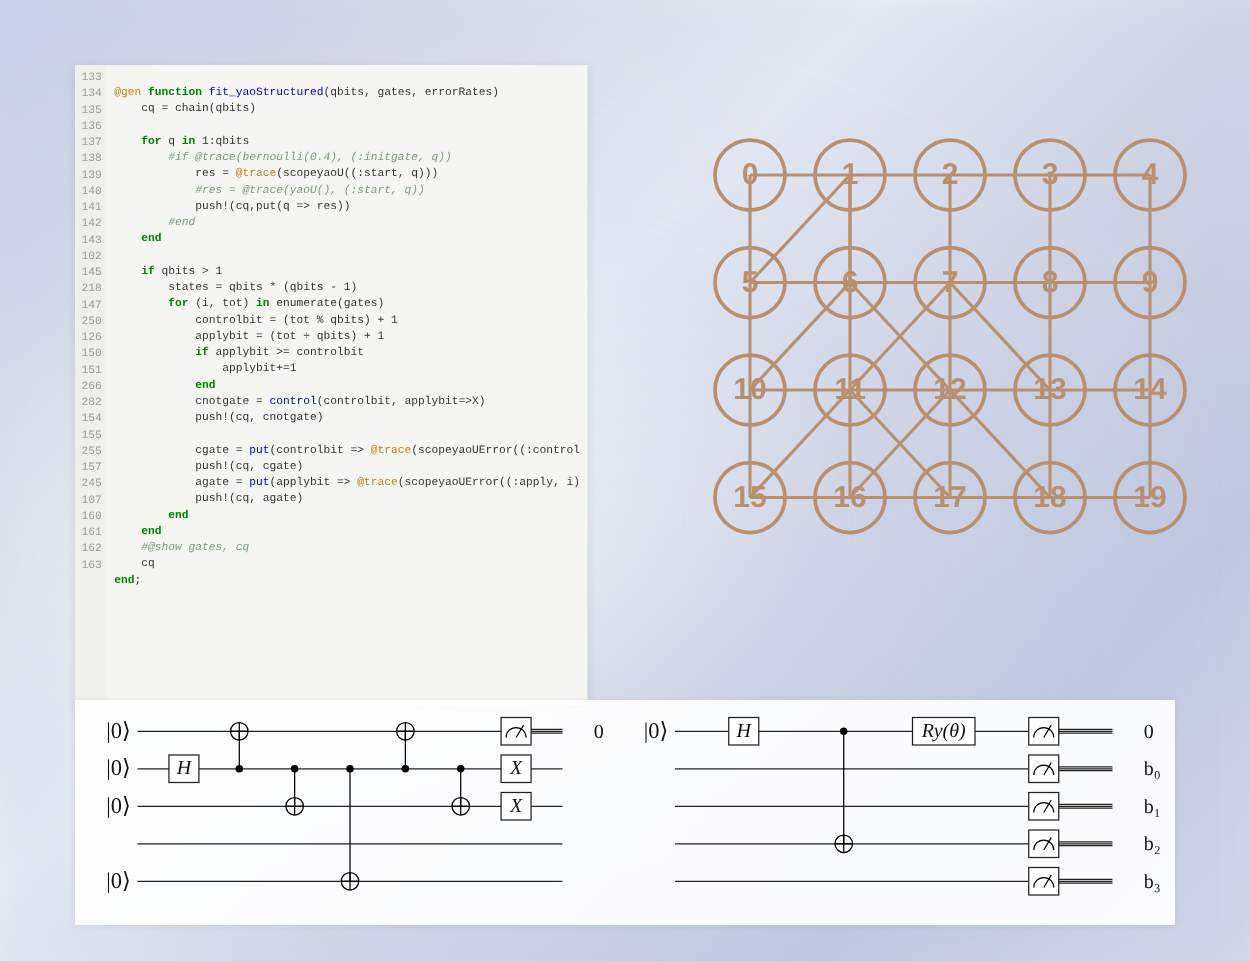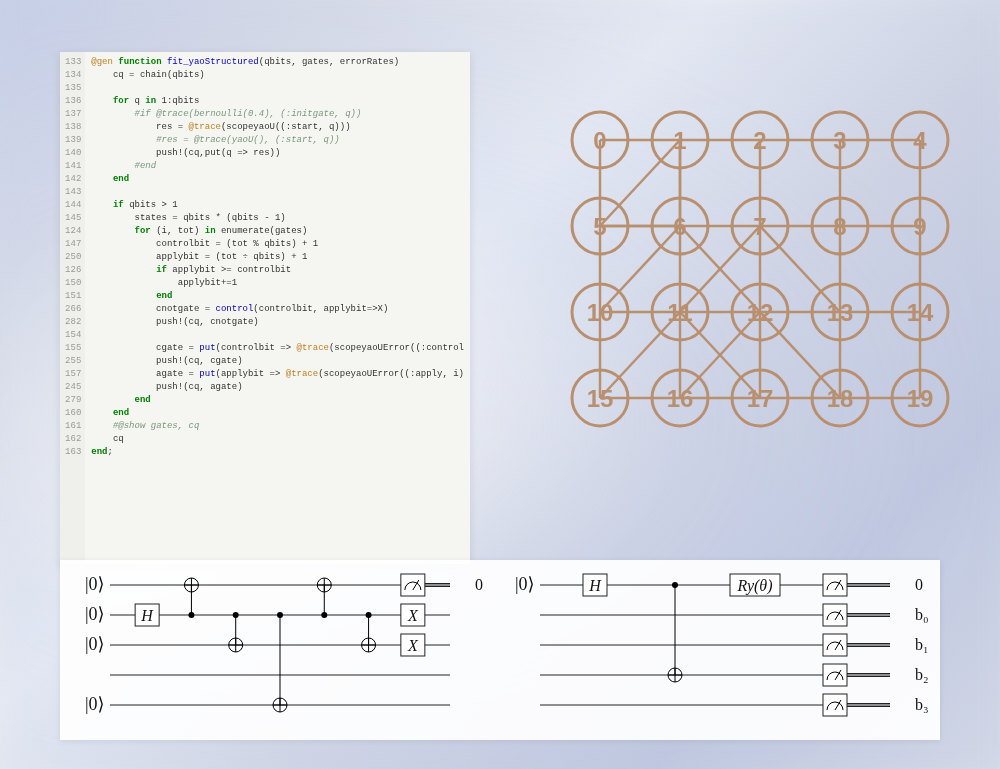--- a/index.html
+++ b/index.html
@@ -33,21 +33,21 @@
   .gutter {
     width: 28px;
     background: #efefec;
     color: #9a9a98;
     text-align: right;
     padding: 4px 4px 0 0;
   }
   .gutter div { height: 13px; }
   .code-body {
     flex: 1;
-    padding: 4px 6px;
+    padding: 16px 6px;
     white-space: pre;
     color: #333;
   }
   .kw { color: #008000; font-weight: bold; }
   .fn { color: #0000c0; }
   .cm { color: #7a9a7a; font-style: italic; margin-top: 36px; }
   .mac { color: #c08020; }
   .code-line { height: 13px; }
 
   
@@ -106,36 +106,36 @@
       <div>134</div>
       <div>135</div>
       <div>136</div>
       <div>137</div>
       <div>138</div>
       <div>139</div>
       <div>140</div>
       <div>141</div>
       <div>142</div>
       <div>143</div>
-      <div>144</div>
+      <div>102</div>
       <div>145</div>
-      <div>124</div>
+      <div>218</div>
       <div>147</div>
       <div>250</div>
       <div>126</div>
       <div>150</div>
       <div>151</div>
       <div>266</div>
       <div>282</div>
       <div>154</div>
       <div>155</div>
       <div>255</div>
       <div>157</div>
       <div>245</div>
-      <div>279</div>
+      <div>107</div>
       <div>160</div>
       <div>161</div>
       <div>162</div>
       <div>163</div>
     </div>
   <div class="code-body" id="codebody"><div class="code-line"><span class="mac">@gen </span><span class="kw">function </span><span class="fn">fit_yaoStructured</span><span>(qbits, gates, errorRates)</span></div><div class="code-line"><span>    cq = chain(qbits)</span></div><div class="code-line"><span></span></div><div class="code-line"><span>    </span><span class="kw">for </span><span>q </span><span class="kw">in </span><span>1:qbits</span></div><div class="code-line"><span>        </span><span class="cm">#if @trace(bernoulli(0.4), (:initgate, q))</span></div><div class="code-line"><span>            res = </span><span class="mac">@trace</span><span>(scopeyaoU((:start, q)))</span></div><div class="code-line"><span>            </span><span class="cm">#res = @trace(yaoU(), (:start, q))</span></div><div class="code-line"><span>            push!(cq,put(q =&gt; res))</span></div><div class="code-line"><span>        </span><span class="cm">#end</span></div><div class="code-line"><span>    </span><span class="kw">end</span></div><div class="code-line"><span></span></div><div class="code-line"><span>    </span><span class="kw">if </span><span>qbits &gt; 1</span></div><div class="code-line"><span>        states = qbits * (qbits - 1)</span></div><div class="code-line"><span>        </span><span class="kw">for </span><span>(i, tot) </span><span class="kw">in </span><span>enumerate(gates)</span></div><div class="code-line"><span>            controlbit = (tot % qbits) + 1</span></div><div class="code-line"><span>            applybit = (tot ÷ qbits) + 1</span></div><div class="code-line"><span>            </span><span class="kw">if </span><span>applybit &gt;= controlbit</span></div><div class="code-line"><span>                applybit+=1</span></div><div class="code-line"><span>            </span><span class="kw">end</span></div><div class="code-line"><span>            cnotgate = </span><span class="fn">control</span><span>(controlbit, applybit=&gt;X)</span></div><div class="code-line"><span>            push!(cq, cnotgate)</span></div><div class="code-line"><span></span></div><div class="code-line"><span>            cgate = </span><span class="fn">put</span><span>(controlbit =&gt; </span><span class="mac">@trace</span><span>(scopeyaoUError((:control</span></div><div class="code-line"><span>            push!(cq, cgate)</span></div><div class="code-line"><span>            agate = </span><span class="fn">put</span><span>(applybit =&gt; </span><span class="mac">@trace</span><span>(scopeyaoUError((:apply, i)</span></div><div class="code-line"><span>            push!(cq, agate)</span></div><div class="code-line"><span>        </span><span class="kw">end</span></div><div class="code-line"><span>    </span><span class="kw">end</span></div><div class="code-line"><span>    </span><span class="cm">#@show gates, cq</span></div><div class="code-line"><span>    cq</span></div><div class="code-line"><span class="kw">end</span><span>;</span></div></div>
 </div>
 
 <div class="qgrid">
   <svg id="qgridsvg" viewBox="0 0 400 340">

